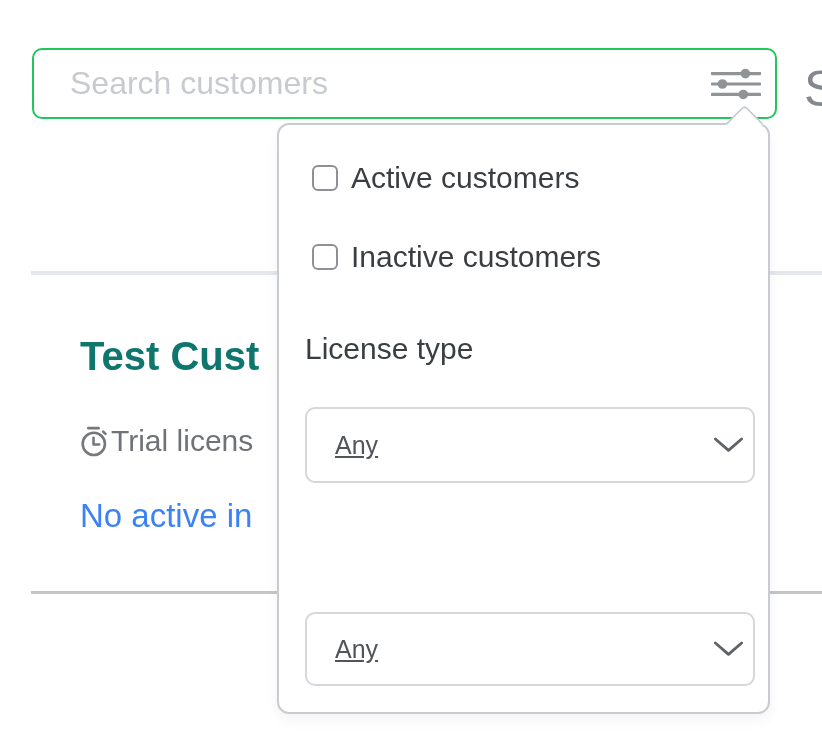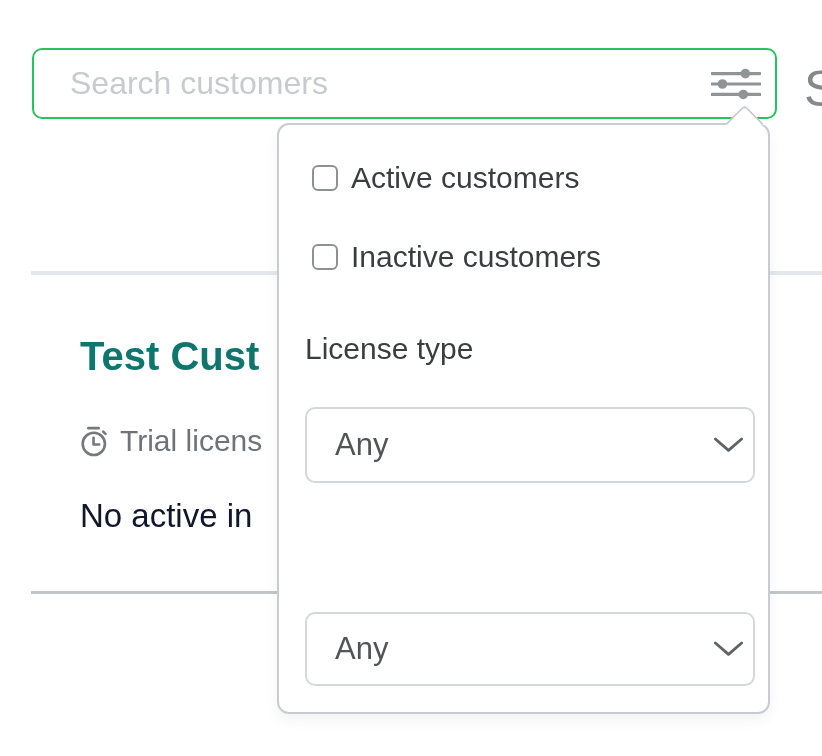--- a/index.html
+++ b/index.html
@@ -83,33 +83,32 @@
     font-weight: 700;
     color: #0f766e;
     white-space: nowrap;
     z-index: 2;
   }
   .license-row {
     position: absolute;
     left: 78px; top: 424px;
     display: flex;
     align-items: center;
-    gap: 9px;
     z-index: 2;
     white-space: nowrap;
   }
   .license-row .txt {
     font-size: 30px;
     color: #6f7377;
   }
   .status-text {
     position: absolute;
     left: 80px; top: 497px;
     font-size: 33px;
-    color: #0f172a;
+    color: #3b82f6;
     white-space: nowrap;
     z-index: 2;
   }
 
   
   .popover {
     position: absolute;
     left: 277px; top: 123px;
     width: 493px; height: 591px;
     background: #ffffff;
@@ -171,23 +170,24 @@
     border: 2px solid #d5d8db;
     border-radius: 10px;
     background: #ffffff;
     display: flex;
     align-items: center;
     cursor: pointer;
   }
   .select-box.license { top: 282px; }
   .select-box.channel { top: 487px; height: 74px; }
   .select-value {
-    font-size: 31px;
+    font-size: 25px;
     color: #515458;
     padding-left: 28px;
+    text-decoration: underline;
   }
   .select-chevron {
     position: absolute;
     right: 9px;
     top: 50%;
     transform: translateY(-50%);
     display: flex;
   }
 
   svg { display: block; }

